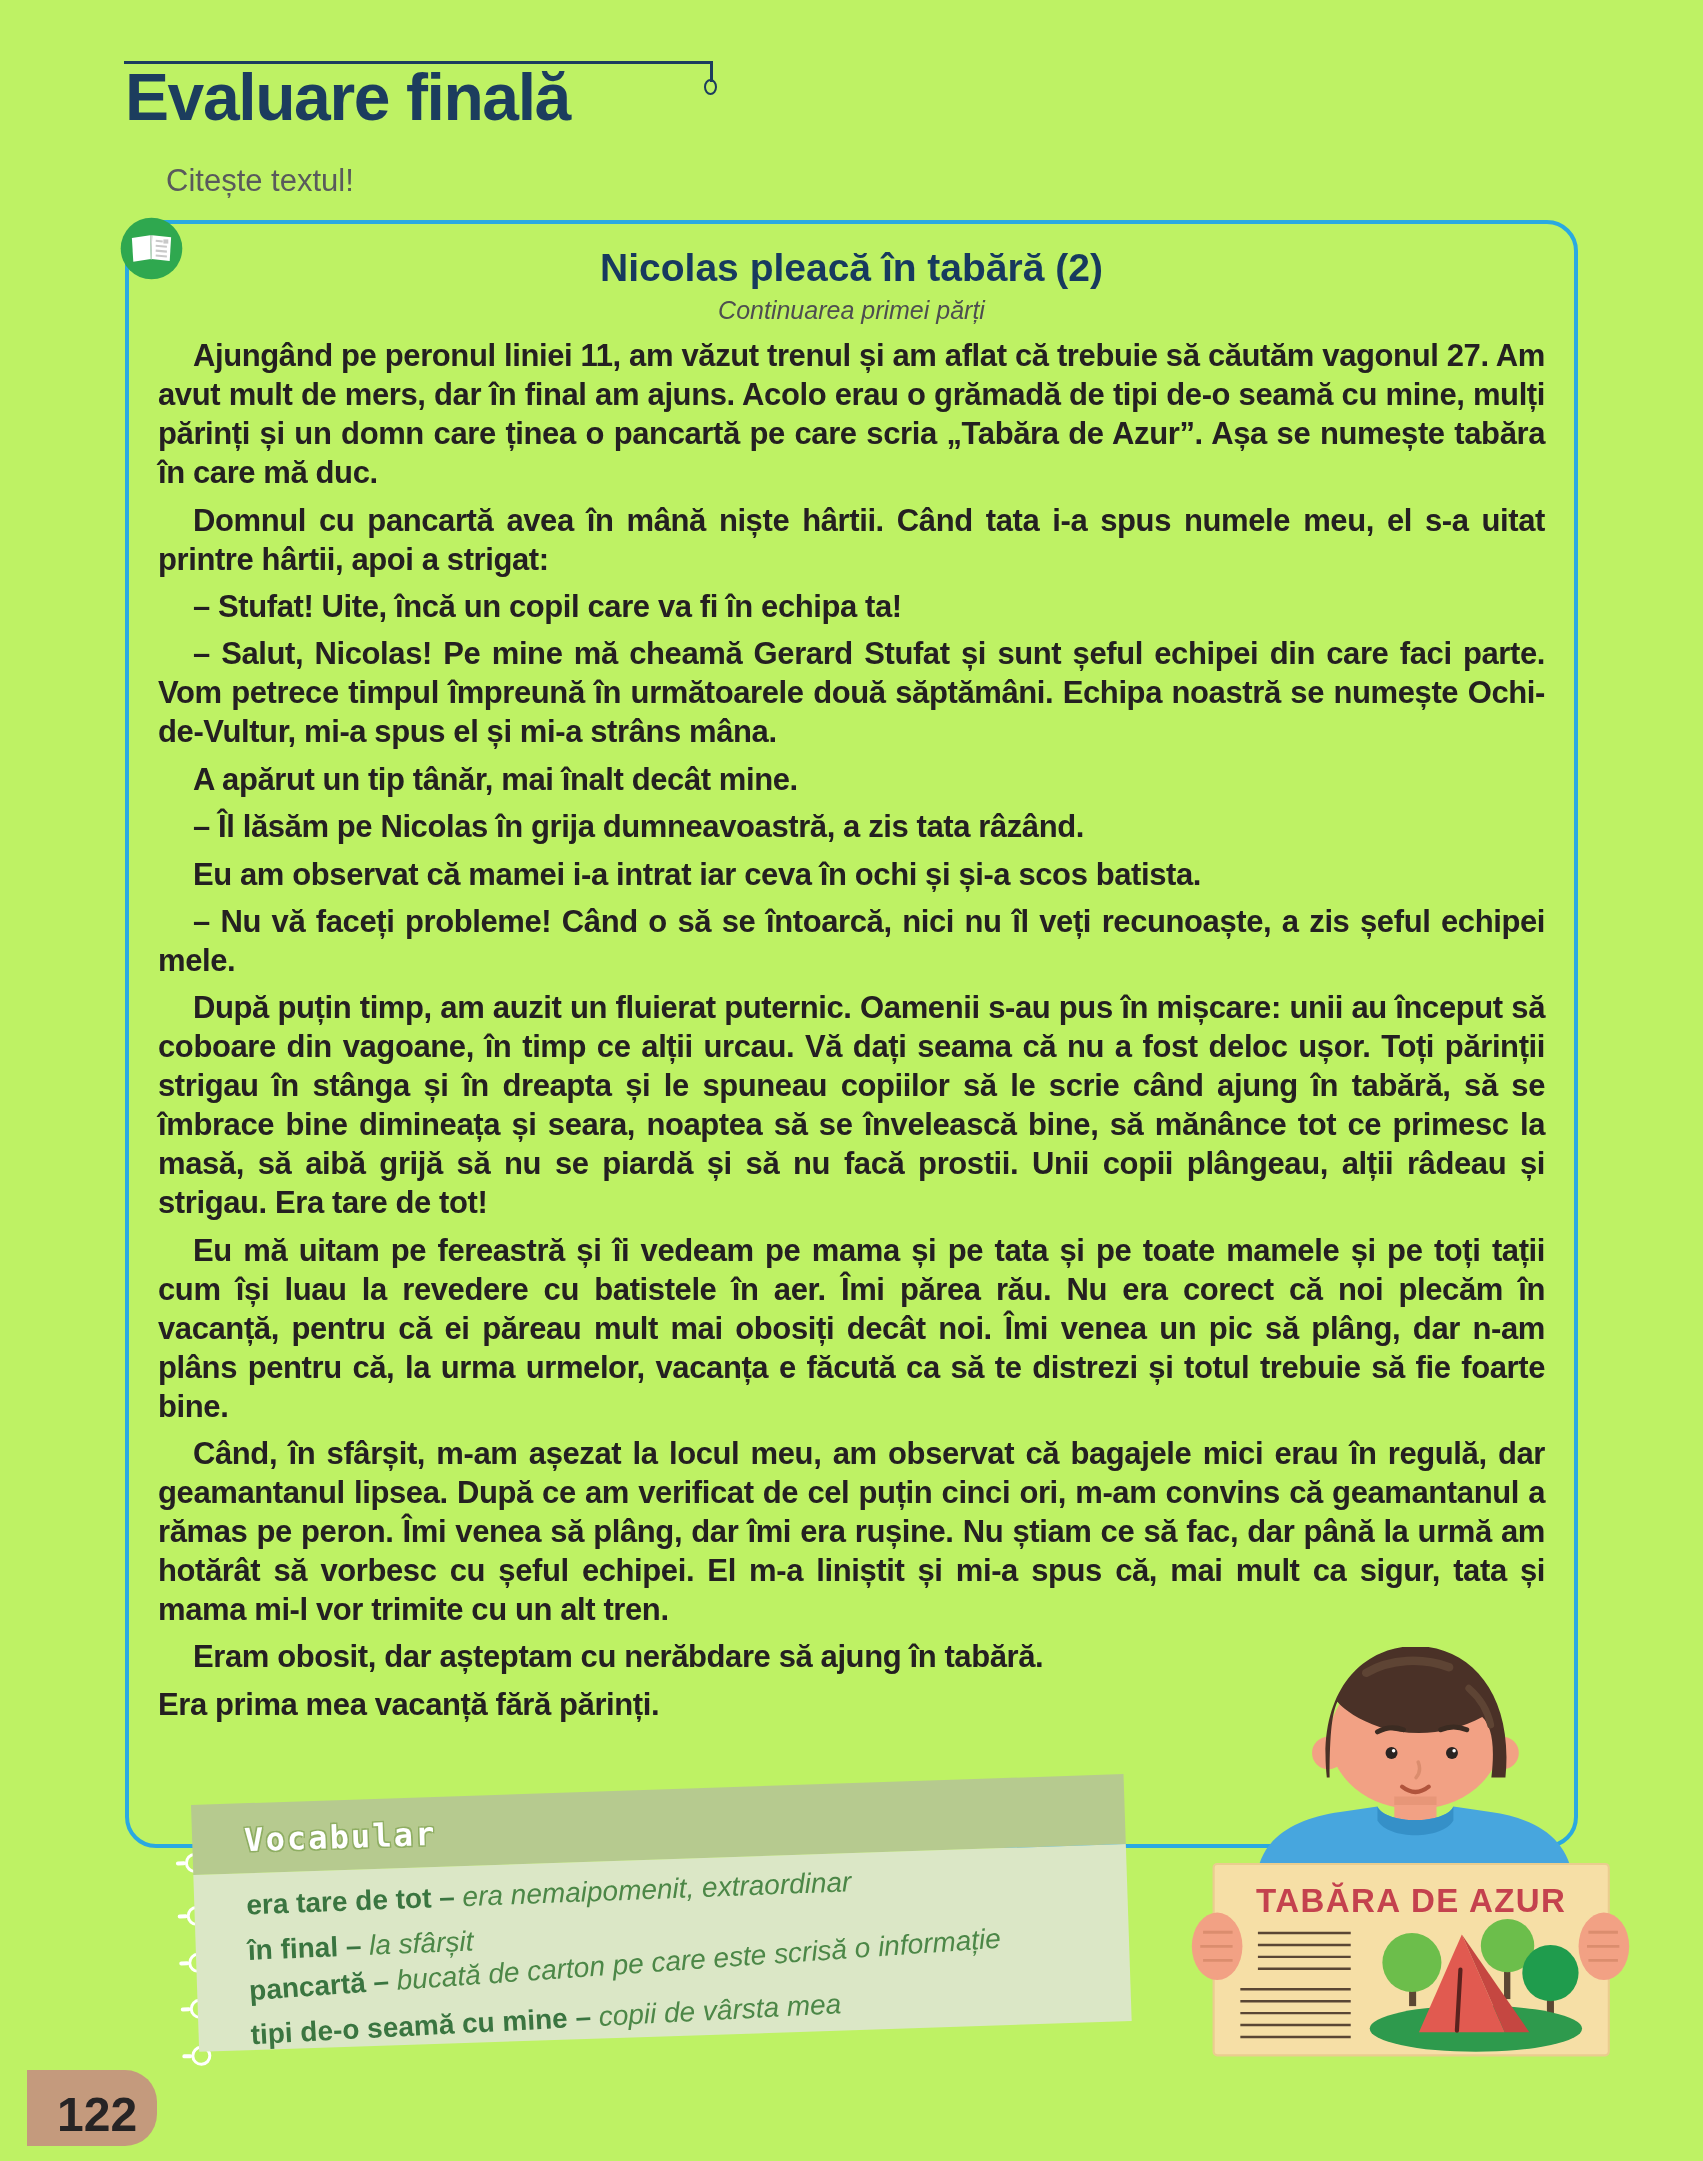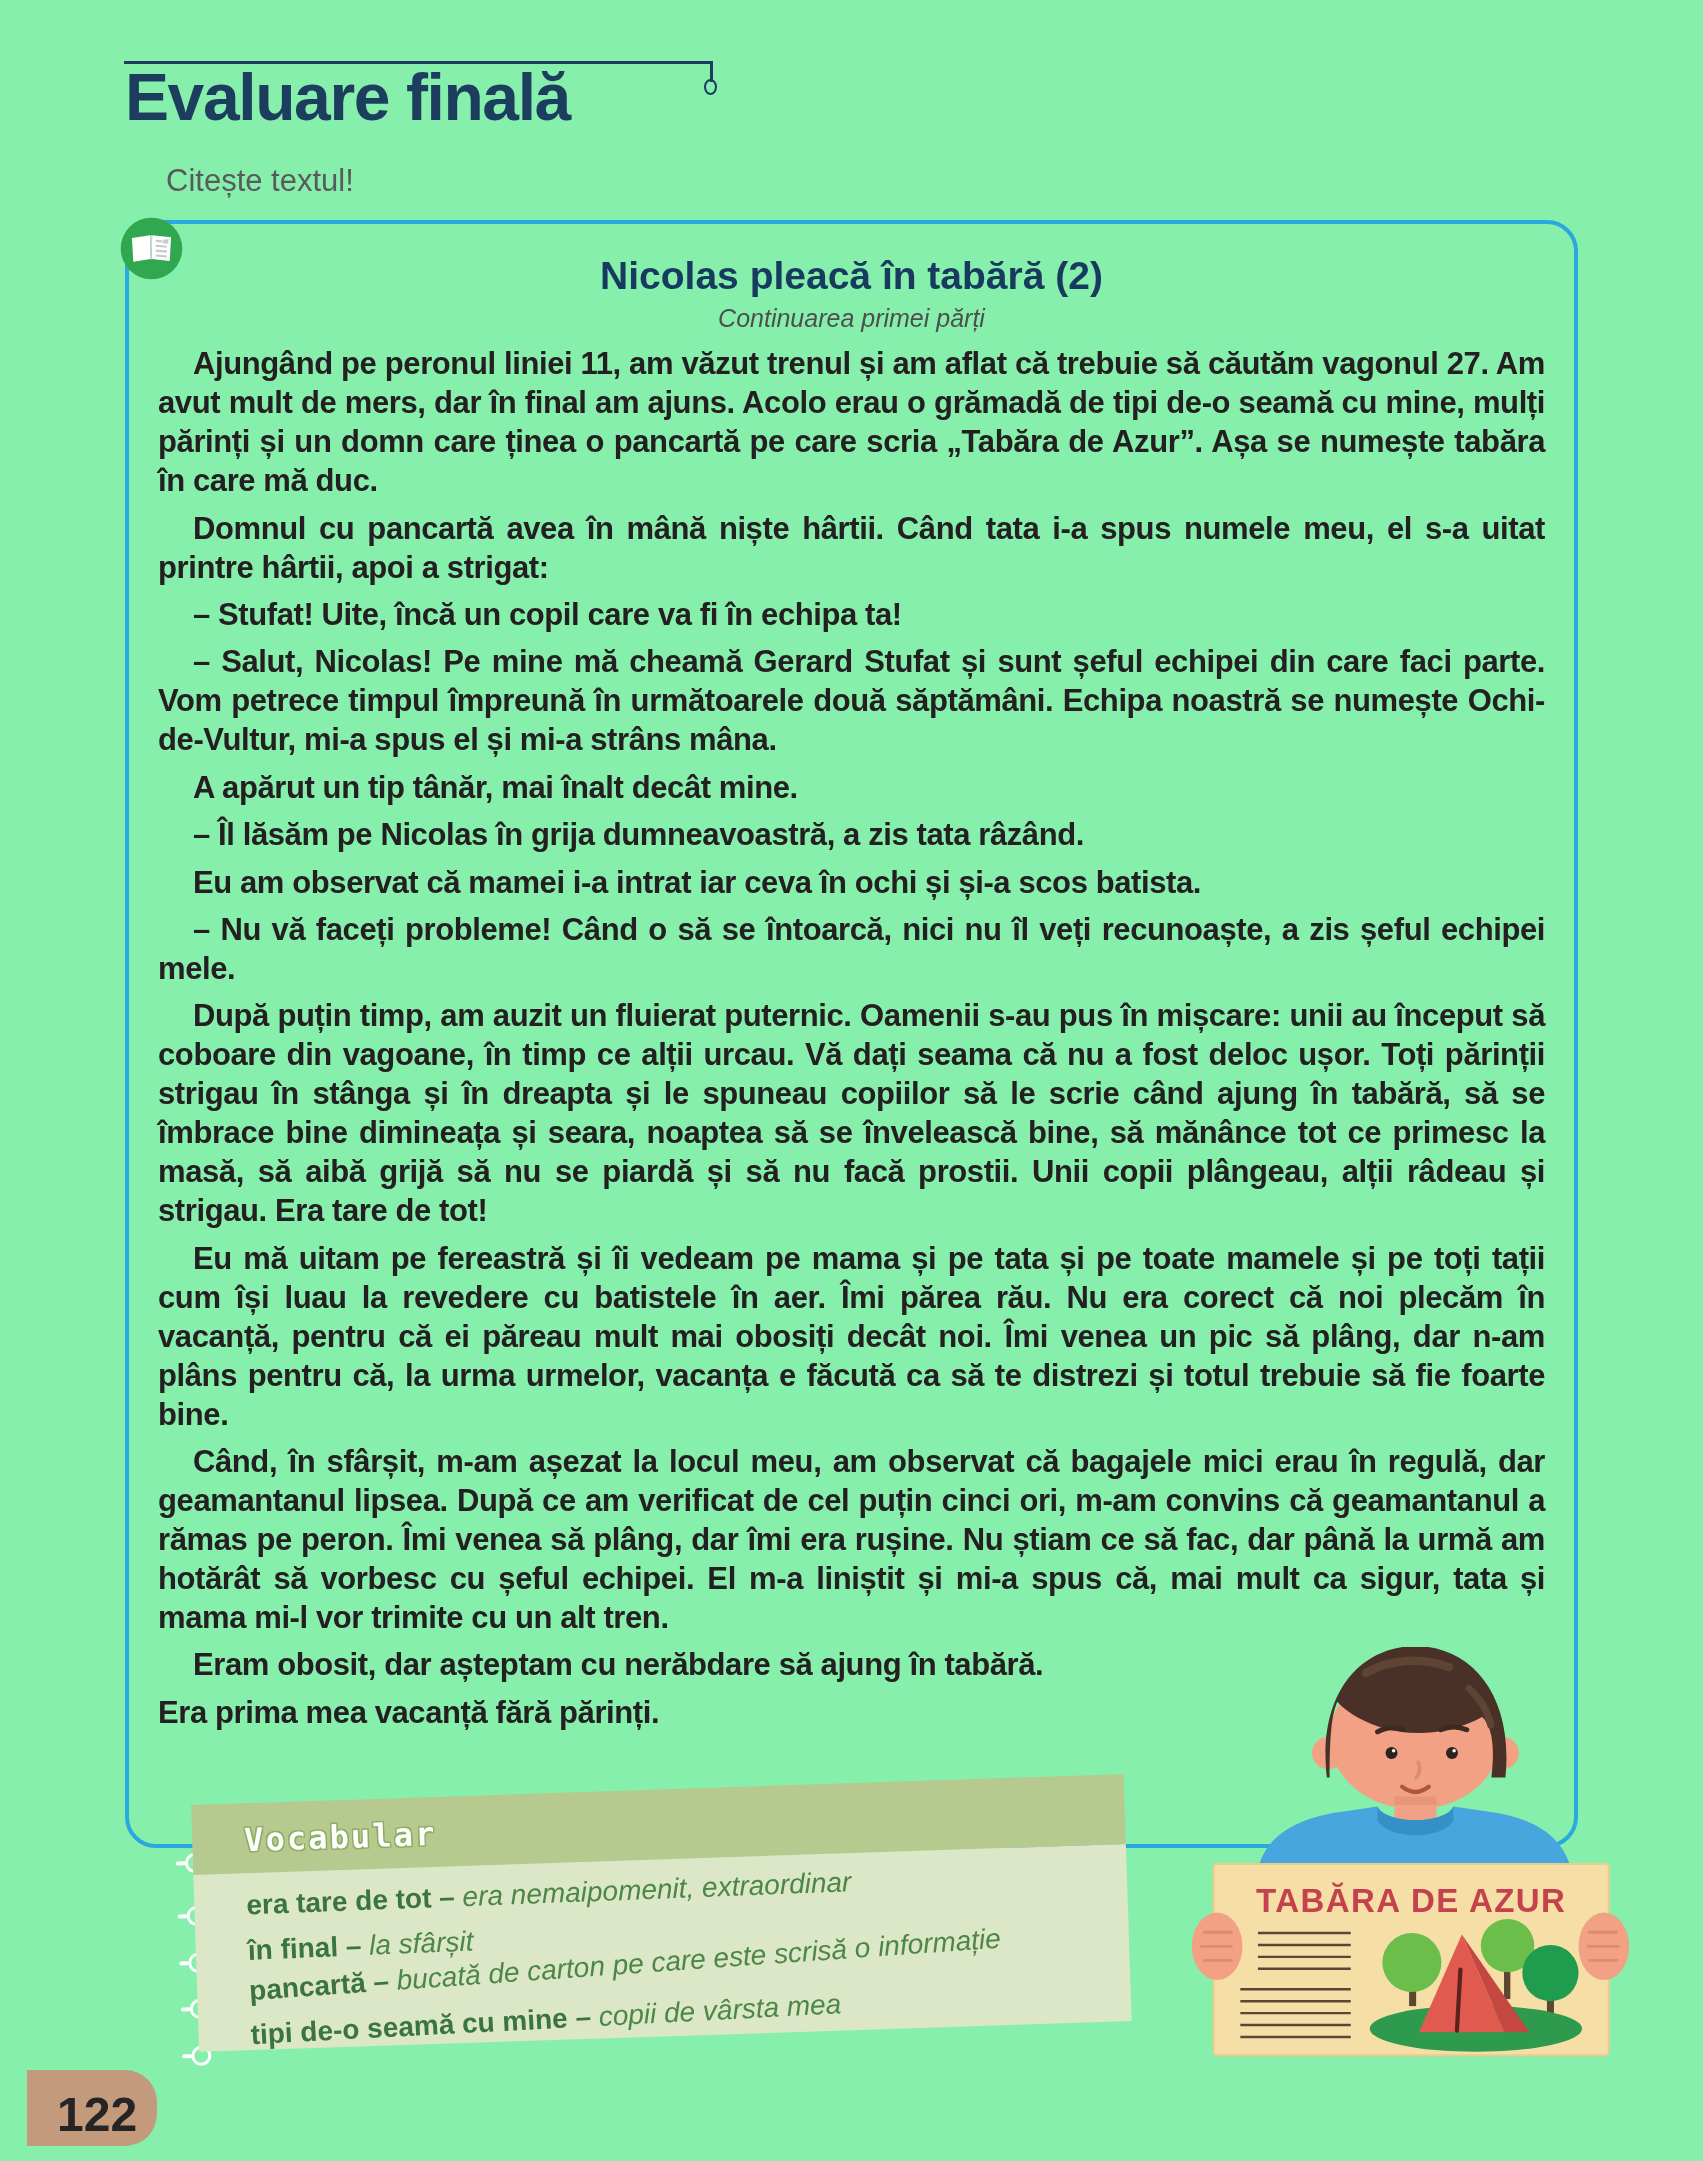--- a/index.html
+++ b/index.html
@@ -1,31 +1,31 @@
 <!DOCTYPE html>
 <html style="font-size:11.3px"><head>
 <meta charset="utf-8">
 <style>
   html,body{margin:0;padding:0;background:#ffffff;}
-  .page{position:relative;width:1704px;height:2161px;background:#86efac;overflow:hidden;
+  .page{position:relative;width:1704px;height:2161px;background:#bef264;overflow:hidden;
         font-family:"Liberation Sans", sans-serif;color:#242021;}
 
   
   .title-rule{position:absolute;left:124px;top:61px;width:586px;height:18.3px;
               border-top:3.5px solid #1C3D5E;border-right:3.5px solid #1C3D5E;}
   .title-hook{position:absolute;left:704px;top:79px;width:9.1px;height:12px;
               border:2.8px solid #1C3D5E;border-radius:50%;}
   h1.page-title{position:absolute;left:125px;top:59px;margin:0;
               font-size:66px;font-weight:bold;color:#1C3D5E;letter-spacing:-1.4px;}
   .instruction{position:absolute;left:166px;top:163px;font-size:31px;color:#595A5C;}
 
   
   .reading-box{position:absolute;left:125px;top:220px;width:1453px;height:1628px;
               box-sizing:border-box;border:4.2px solid #2AA9E1;border-radius:31px;
-              padding:12px 29px;z-index:1;}
+              padding:4px 29px;z-index:1;}
   .book-badge{position:absolute;left:-9.1px;top:-7px;width:63px;height:63px;z-index:2;}
   h2.reading-title{margin:18.3px 0 5.6px;text-align:center;font-size:39px;font-weight:bold;
               color:#173A5E;}
   .attribution{margin:0;text-align:center;font-size:32px;font-style:italic;color:#4D4E50;}
   .subtitle{margin:2.8px 0 11.3px;text-align:center;font-size:25px;font-style:italic;color:#4D4E50;}
   .story{font-size:31px;line-height:39px;letter-spacing:-0.4px;text-align:justify;font-weight:bold;}
   .story p.para{margin:0 0 8.4px;text-indent:35px;}
   .story p.para.no-indent{text-indent:0;}
 
   

